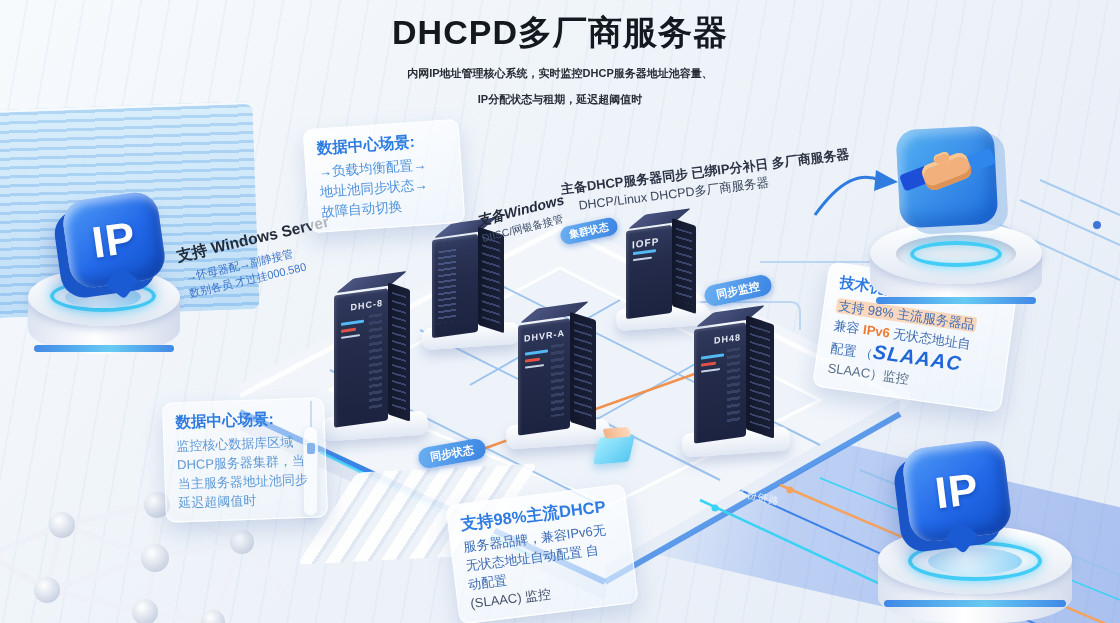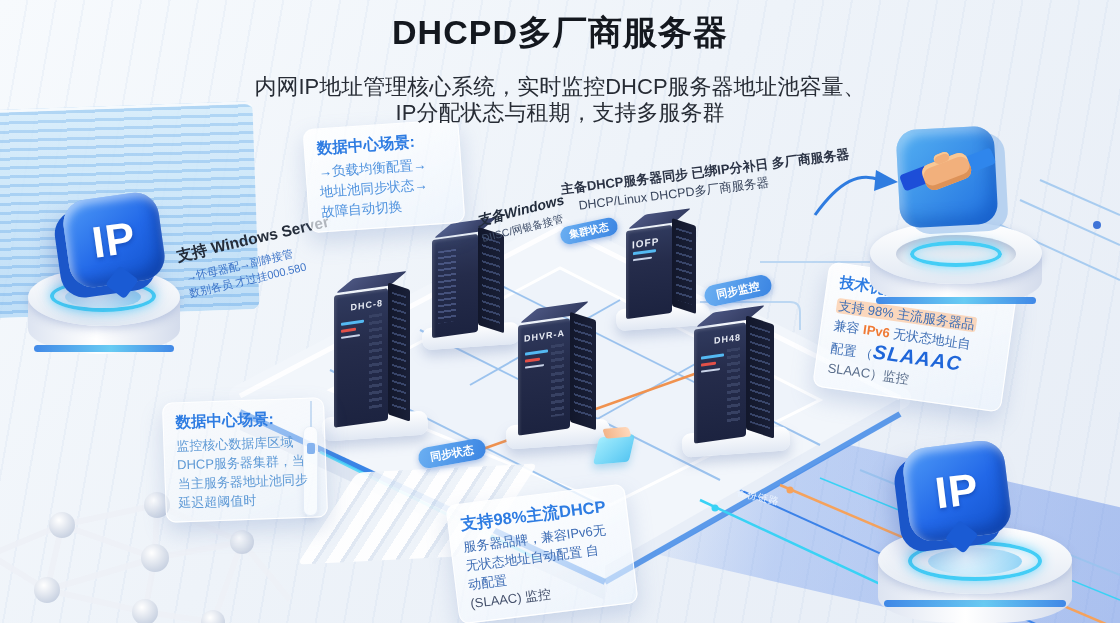--- a/index.html
+++ b/index.html
@@ -6,21 +6,21 @@
   html,body { width:1120px; height:623px; overflow:hidden;
     font-family:"Liberation Sans", sans-serif; }
   .stage { position:relative; width:1120px; height:623px; overflow:hidden;
     background:linear-gradient(135deg,#f7fafd 0%,#eef3f9 45%,#e7edf6 100%); }
   .bg-stripes { position:absolute; inset:0; z-index:1;
     background:repeating-linear-gradient(100deg, rgba(255,255,255,0) 0 26px, rgba(160,185,220,.10) 26px 28px); }
 
   
   .header { position:absolute; top:10px; left:0; right:0; text-align:center; z-index:60; }
   .header h1 { font-size:34px; font-weight:800; color:#14181f; letter-spacing:1px; }
-  .header .sub { margin-top:18px; font-size:22px; color:#272c35; line-height:26px; font-weight:400; }
+  .header .sub { margin-top:4px; font-size:11px; color:#272c35; line-height:26px; font-weight:700; }
 
   
   .scene-svg { position:absolute; inset:0; z-index:10; }
 
   
   .screen-panel { position:absolute; left:-34px; top:106px; width:290px; height:208px; z-index:6;
     transform:rotate(-2deg); border-radius:8px; opacity:.88; border-top:3px solid rgba(255,255,255,.9);
     background:linear-gradient(180deg, rgba(205,232,250,.95), rgba(150,200,242,.85)); }
   .screen-panel::after { content:""; position:absolute; inset:0; border-radius:8px;
     background:repeating-linear-gradient(180deg, rgba(120,180,235,.45) 0 3px, rgba(225,242,252,.35) 3px 9px); }
@@ -252,21 +252,21 @@
           <circle cx="242" cy="542" r="12" fill="url(#nodeGrad)"></circle>
         <circle cx="213" cy="622" r="12" fill="url(#nodeGrad)"></circle>
       </g>
     </g>
   </svg>
 
   <div class="header">
     <h1>DHCPD多厂商服务器</h1>
     <div class="sub">
       <div>内网IP地址管理核心系统，实时监控DHCP服务器地址池容量、</div>
-      <div>IP分配状态与租期，支持多服务群</div>
+      <div>IP分配状态与租期，延迟超阈值时</div>
     </div>
   </div>
 
   <div class="pedestal" style="left:28px;top:268px;width:152px;height:96px">
     <div class="pd-cyl" style="top:30px;height:56px"></div>
     <div class="pd-stripe" style="bottom:12px"></div>
     <div class="pd-top" style="height:58px"></div>
     <div class="pd-glow" style="left:22px;top:12px;width:106px;height:32px"></div>
     <div class="pd-disc" style="left:37px;top:18px;width:76px;height:22px"></div>
   </div>

